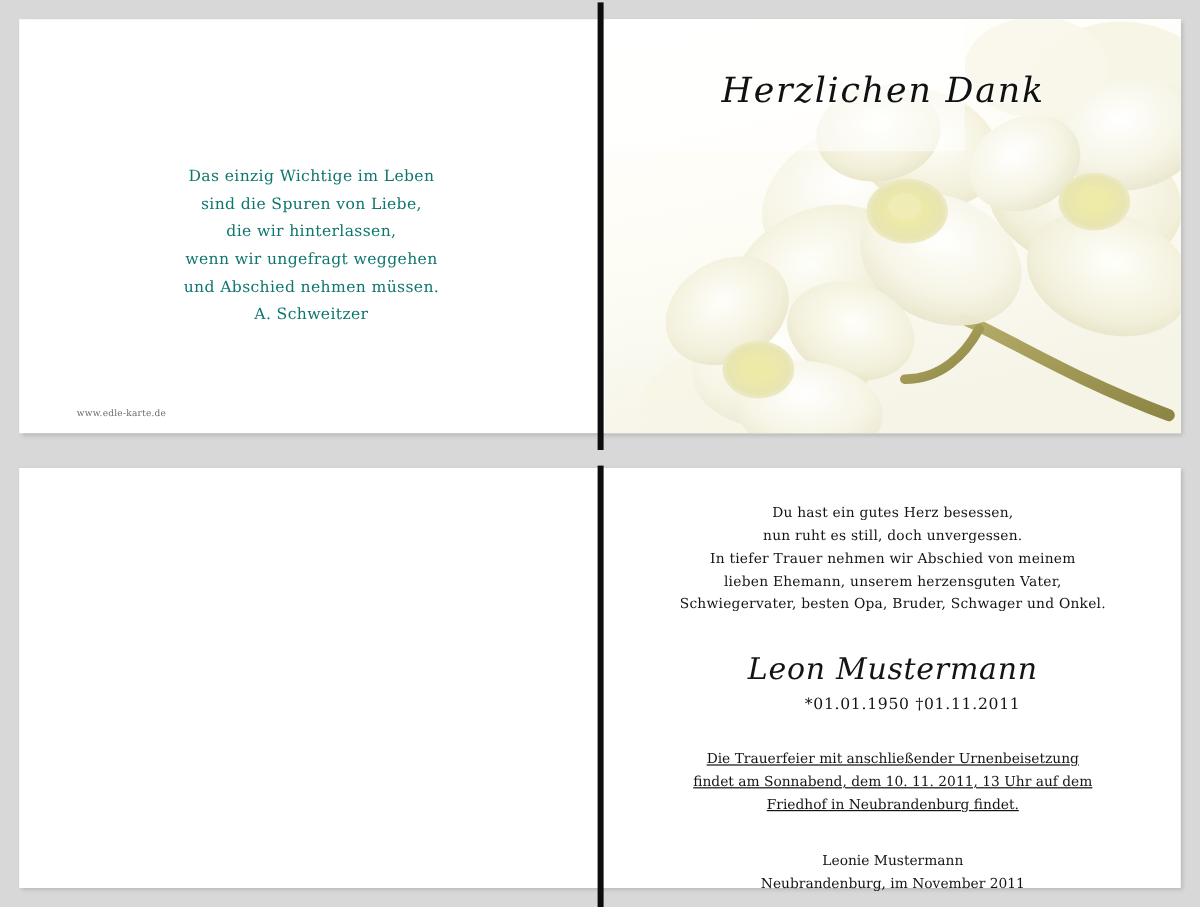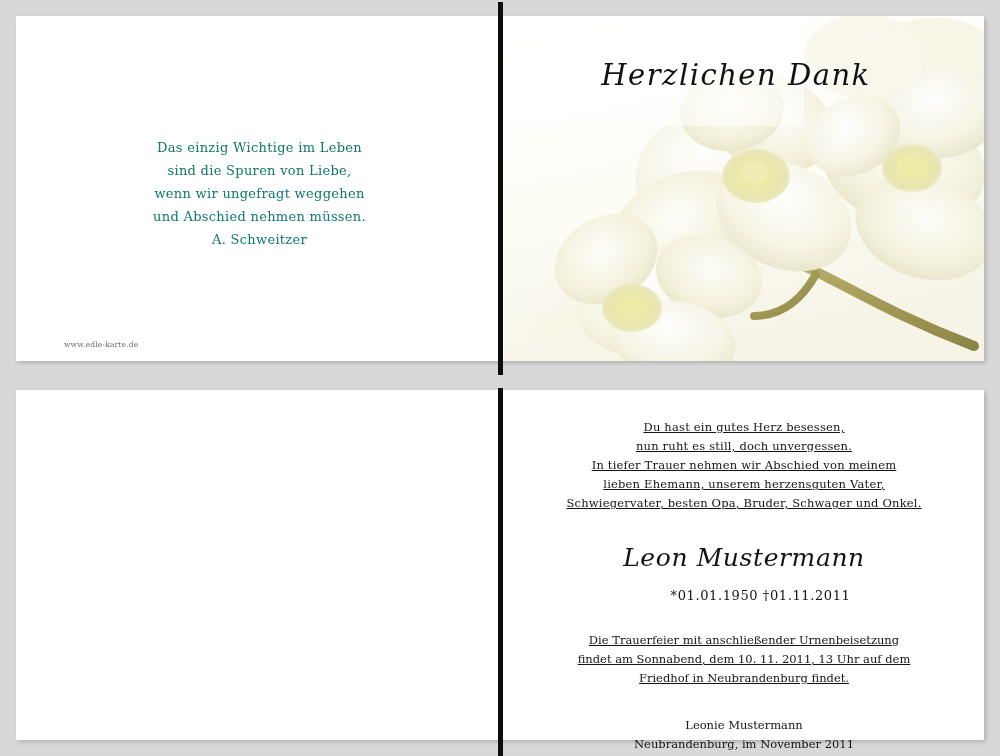--- a/index.html
+++ b/index.html
@@ -111,29 +111,29 @@
     top: 28px;
     text-align: center;
     color: #141414;
     font-family: "DejaVu Serif", serif;
   }
   .obit .verse {
     font-size: 11.5px;
     line-height: 19px;
     letter-spacing: 0.2px;
   }
-  .obit .verse .line { display: block; white-space: pre; text-decoration: underline; }
+  .obit .verse .line { display: block; white-space: pre; }
   .obit .name {
     margin-top: 30px;
     font-size: 25px;
     font-style: italic;
     letter-spacing: 0.6px;
   }
   .obit .dates {
-    margin-top: 16px;
+    margin-top: 8px;
     font-size: 13px;
     letter-spacing: 0.6px;
     padding-left: 33px;
   }
   .obit .ceremony {
     margin-top: 28px;
     font-size: 11.5px;
     line-height: 19px;
   }
   .obit .ceremony .line { display: block; white-space: pre; text-decoration: underline; }
@@ -147,20 +147,21 @@
 </style>
 </head>
 <body>
 
 <div class="sheet" id="top-sheet">
 
   <div class="page page-left">
     <div class="verse-block">
       <span class="line">Das einzig Wichtige im Leben</span>
       <span class="line">sind die Spuren von Liebe,</span>
+      <span class="line">die wir hinterlassen,</span>
       <span class="line">wenn wir ungefragt weggehen</span>
       <span class="line">und Abschied nehmen müssen.</span>
       <span class="line">A. Schweitzer</span>
     </div>
     <div class="watermark">www.edle-karte.de</div>
   </div>
 
   <div class="page page-right">
     <div class="cover">
       <svg class="orchid-svg" viewBox="0 0 480 345" preserveAspectRatio="none">

